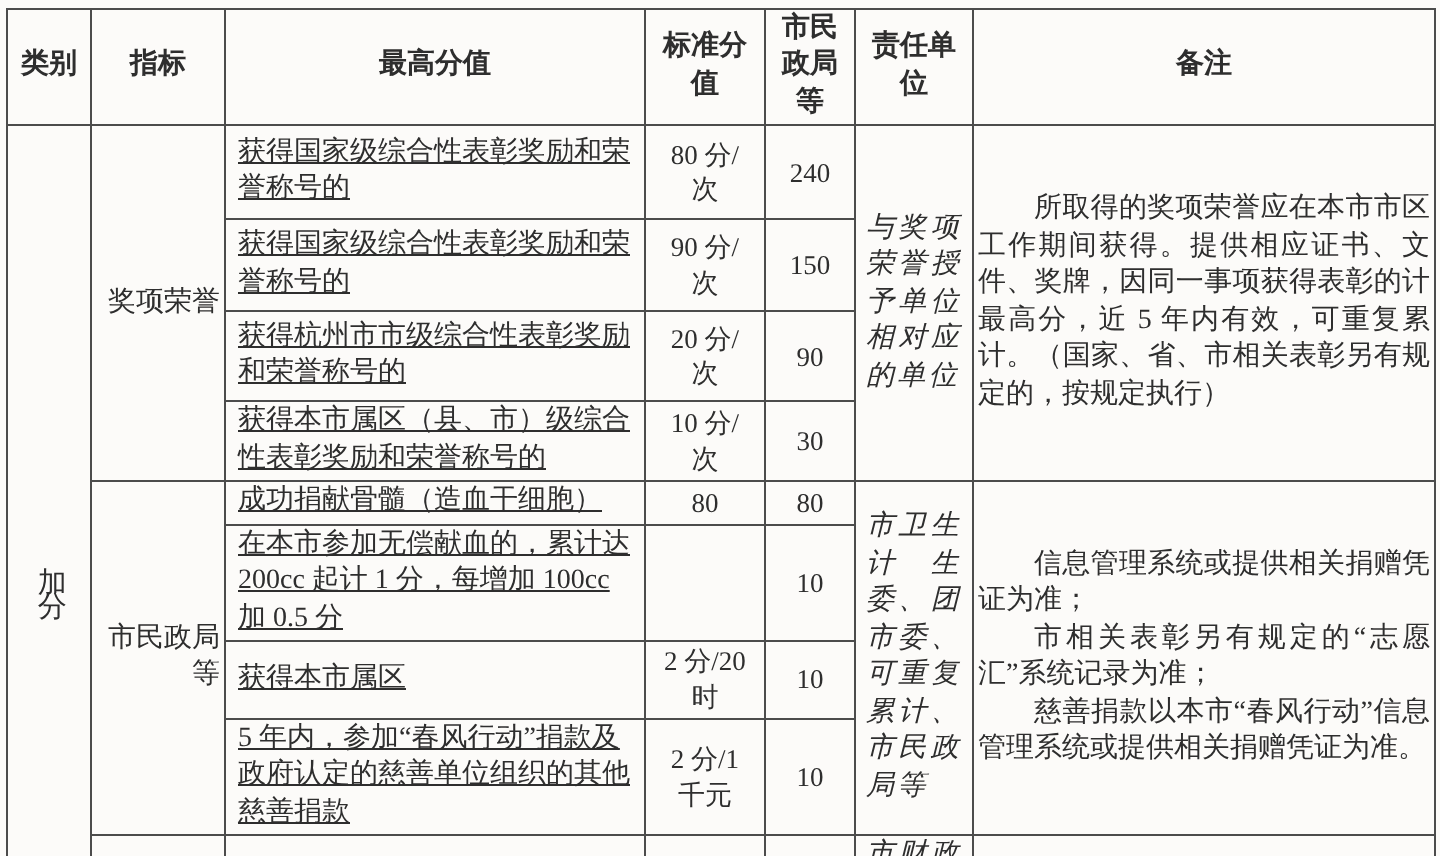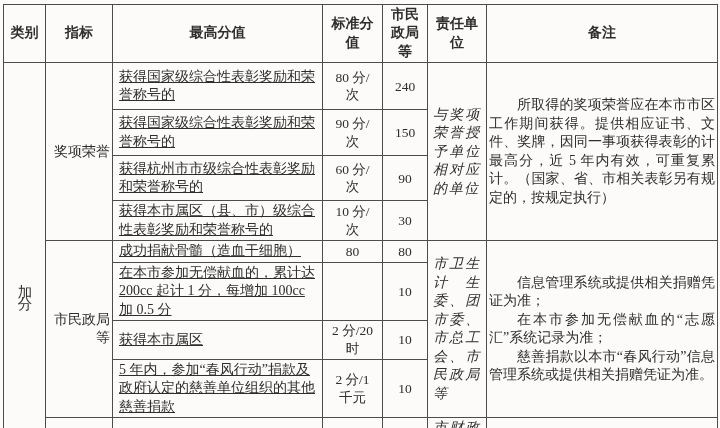--- a/index.html
+++ b/index.html
@@ -94,38 +94,38 @@
         <p>所取得的奖项荣誉应在本市市区工作期间获得。提供相应证书、文件、奖牌，因同一事项获得表彰的计最高分，近 5 年内有效，可重复累计。（国家、省、市相关表彰另有规定的，按规定执行）</p>
       </td>
     </tr>
     <tr style="height:46px">
       <td class="cell-specific">获得国家级综合性表彰奖励和荣誉称号的</td>
       <td class="cell-score">90 分/次</td>
       <td class="cell-score">150</td>
     </tr>
     <tr style="height:45px">
       <td class="cell-specific">获得杭州市市级综合性表彰奖励和荣誉称号的</td>
-      <td class="cell-score">60 分/次</td>
+      <td class="cell-score">20 分/次</td>
       <td class="cell-score">90</td>
     </tr>
     <tr style="height:37px">
       <td class="cell-specific">获得本市属区（县、市）级综合性表彰奖励和荣誉称号的</td>
       <td class="cell-score">10 分/次</td>
       <td class="cell-score">30</td>
     </tr>
 
     <tr style="height:20px">
       <td rowspan="4" class="cell-indicator">市民政局等</td>
       <td class="cell-specific">成功捐献骨髓（造血干细胞）</td>
       <td class="cell-score">80</td>
       <td class="cell-score">80</td>
-      <td rowspan="4" class="cell-unit">市卫生计生委、团市委、市总工会、市民政局等</td>
+      <td rowspan="4" class="cell-unit">市卫生计生委、团市委、可重复累计、市民政局等</td>
       <td rowspan="4" class="cell-remark">
         <p>信息管理系统或提供相关捐赠凭证为准；</p>
-        <p>在本市参加无偿献血的“志愿汇”系统记录为准；</p>
+        <p>市相关表彰另有规定的“志愿汇”系统记录为准；</p>
         <p>慈善捐款以本市“春风行动”信息管理系统或提供相关捐赠凭证为准。</p>
       </td>
     </tr>
     <tr style="height:52px">
       <td class="cell-specific">在本市参加无偿献血的，累计达 200cc 起计 1 分，每增加 100cc 加 0.5 分</td>
       <td class="cell-score"></td>
       <td class="cell-score">10</td>
     </tr>
     <tr style="height:26px">
       <td class="cell-specific">获得本市属区</td>

